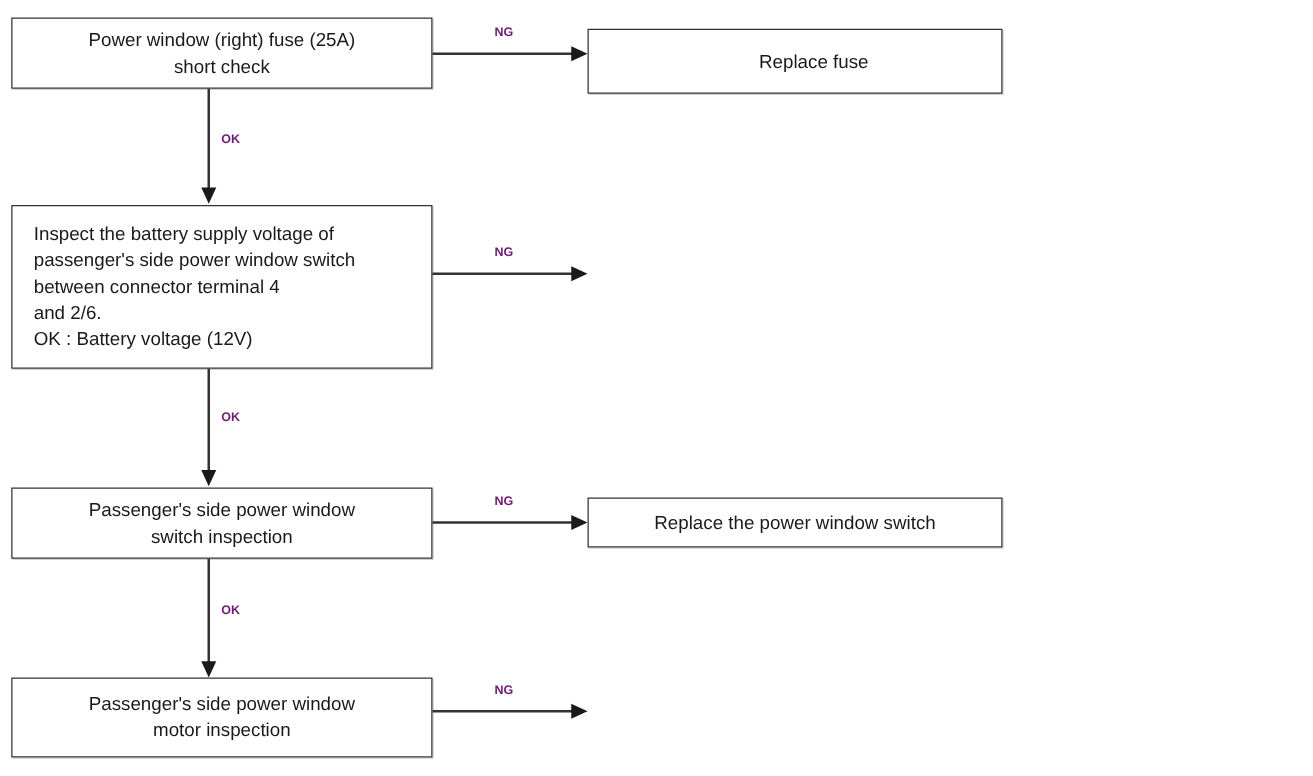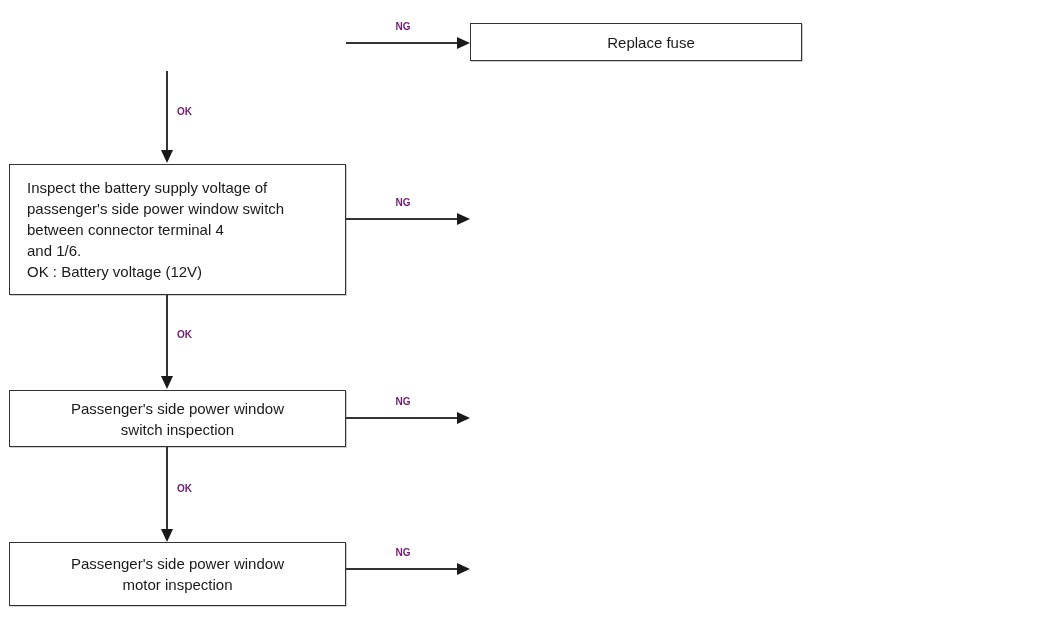--- a/index.html
+++ b/index.html
@@ -71,53 +71,60 @@
     left: 358px;
     width: 90px;
     text-align: center;
   }
 </style>
 </head>
 <body>
 
 <div class="canvas">
 
+  <div class="box left-col" style="top:14px; height:57px;">
+    <span class="txt">Power window (right) fuse (25A)
+short check</span>
+  </div>
   <div class="hline" style="left:346px; top:42px; width:113px;"></div>
   <div class="head-right" style="left:457px; top:37px;"></div>
   <div class="edge-label ng-label" style="top:21px;">NG</div>
-  <div class="box right-col" style="top:23px; height:38px;padding-left:30px;">
+  <div class="box right-col" style="top:23px; height:52px;padding-left:30px;">
     <span class="txt">Replace fuse</span>
   </div>
 
   <div class="vline" style="left:166px; top:71px; height:80px;"></div>
   <div class="head-down" style="left:161px; top:150px;"></div>
   <div class="edge-label" style="left:177px; top:106px;">OK</div>
 
   <div class="box left-col align-left" style="top:164px; height:131px;">
     <span class="txt">Inspect the battery supply voltage of
 passenger's side power window switch
 between connector terminal 4
-and 1/6.
+and 2/6.
 OK : Battery voltage (12V)</span>
   </div>
   <div class="hline" style="left:346px; top:218px; width:113px;"></div>
   <div class="head-right" style="left:457px; top:213px;"></div>
   <div class="edge-label ng-label" style="top:197px;">NG</div>
 
   <div class="vline" style="left:166px; top:295px; height:82px;"></div>
   <div class="head-down" style="left:161px; top:376px;"></div>
   <div class="edge-label" style="left:177px; top:329px;">OK</div>
 
   <div class="box left-col" style="top:390px; height:57px;">
     <span class="txt">Passenger's side power window
 switch inspection</span>
   </div>
   <div class="hline" style="left:346px; top:417px; width:113px;"></div>
   <div class="head-right" style="left:457px; top:412px;"></div>
   <div class="edge-label ng-label" style="top:396px;">NG</div>
+  <div class="box right-col" style="top:398px; height:40px;">
+    <span class="txt">Replace the power window switch</span>
+  </div>
 
   <div class="vline" style="left:166px; top:447px; height:83px;"></div>
   <div class="head-down" style="left:161px; top:529px;"></div>
   <div class="edge-label" style="left:177px; top:483px;">OK</div>
 
   <div class="box left-col" style="top:542px; height:64px;">
     <span class="txt">Passenger's side power window
 motor inspection</span>
   </div>
   <div class="hline" style="left:346px; top:568px; width:113px;"></div>

